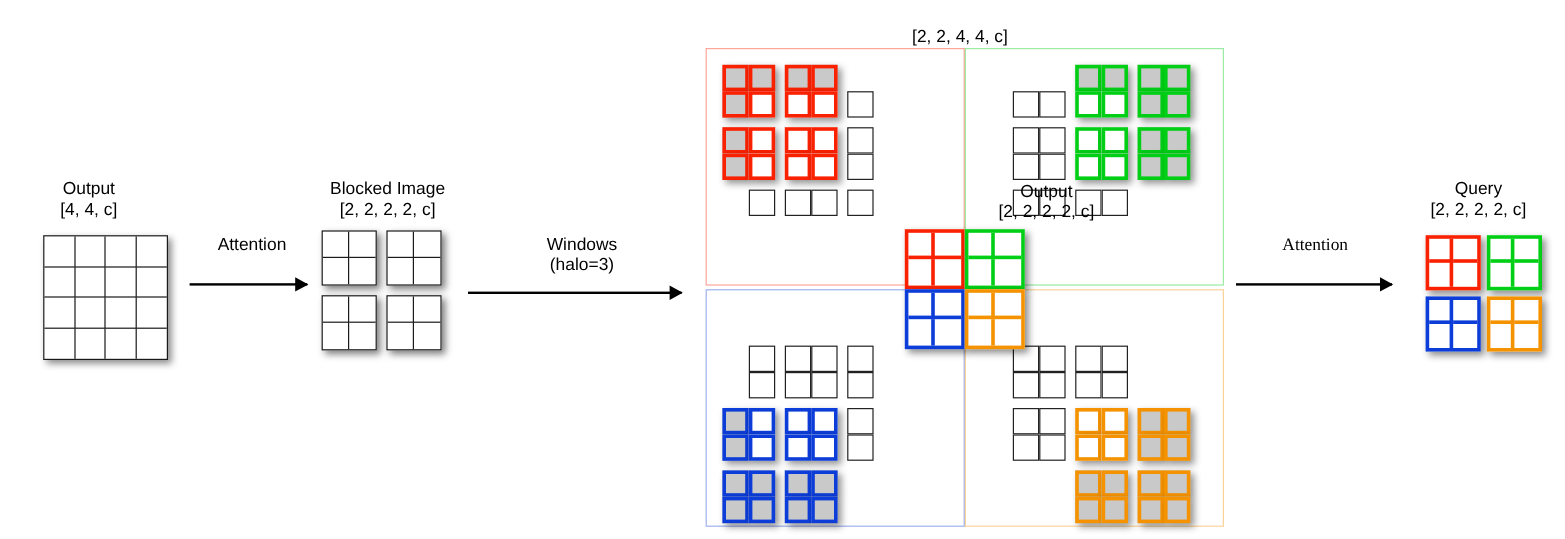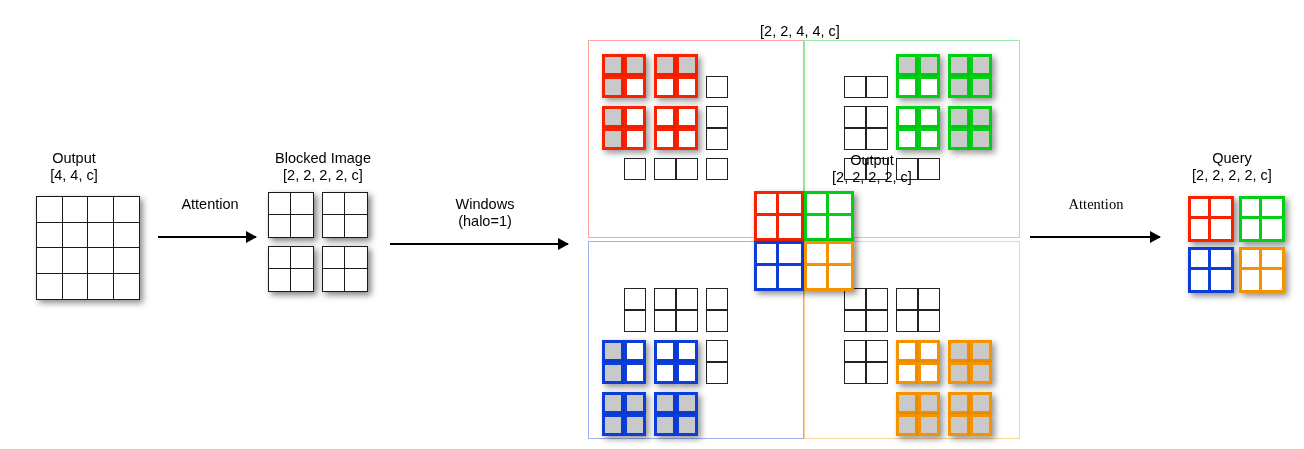--- a/index.html
+++ b/index.html
@@ -107,21 +107,21 @@
       </div>
       <div class="blk" style="left: 322px; top: 246px; width: 46px; height: 46px;">
         <i></i>
         <i></i>
         <i></i>
         <i></i>
       </div>
     </div>
 
   <div class="lbl" style="left:420px;top:196px;width:130px;">Windows</div>
-  <div class="lbl" style="left:420px;top:213px;width:130px;">(halo=1)</div>
+  <div class="lbl" style="left:420px;top:213px;width:130px;">(halo=3)</div>
   <div class="arrow" style="left:390px;top:243px;width:178px;"></div>
 
   <div class="lbl" style="left:700px;top:23px;width:200px;">[2, 2, 4, 4, c]</div>
   <div id="quad-holder">
       <div class="panel" style="left: 588px; top: 40px; width: 216px; height: 198px; color: rgba(249, 33, 0, 0.4);"></div>
       <div>
         <div class="cell gray col shadowed" style="left: 602px; top: 54px; width: 22px; height: 22px; color: rgb(249, 33, 0);"></div>
         <div class="cell gray col shadowed" style="left: 624px; top: 54px; width: 22px; height: 22px; color: rgb(249, 33, 0);"></div>
         <div class="cell gray col shadowed" style="left: 654px; top: 54px; width: 22px; height: 22px; color: rgb(249, 33, 0);"></div>
         <div class="cell gray col shadowed" style="left: 676px; top: 54px; width: 22px; height: 22px; color: rgb(249, 33, 0);"></div>

